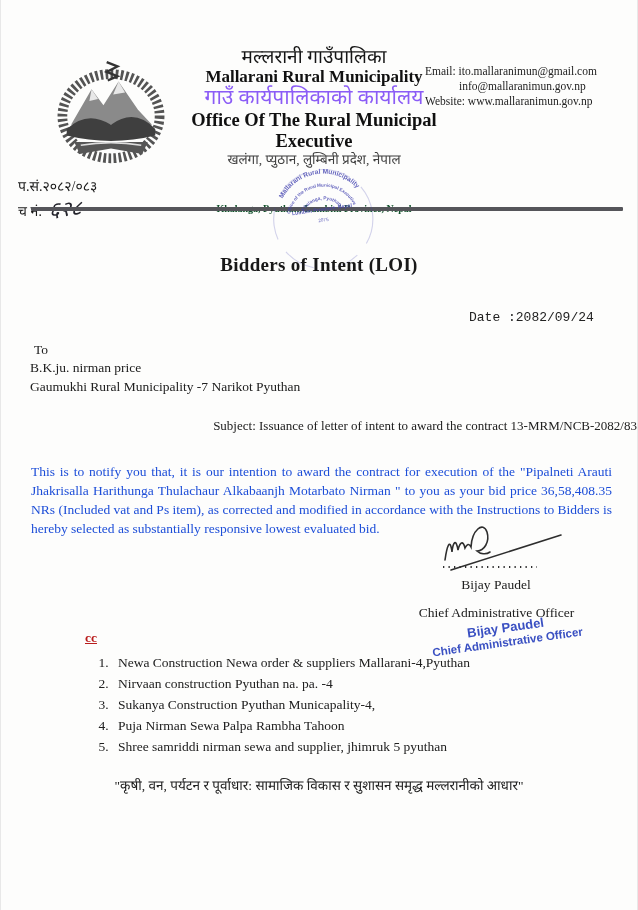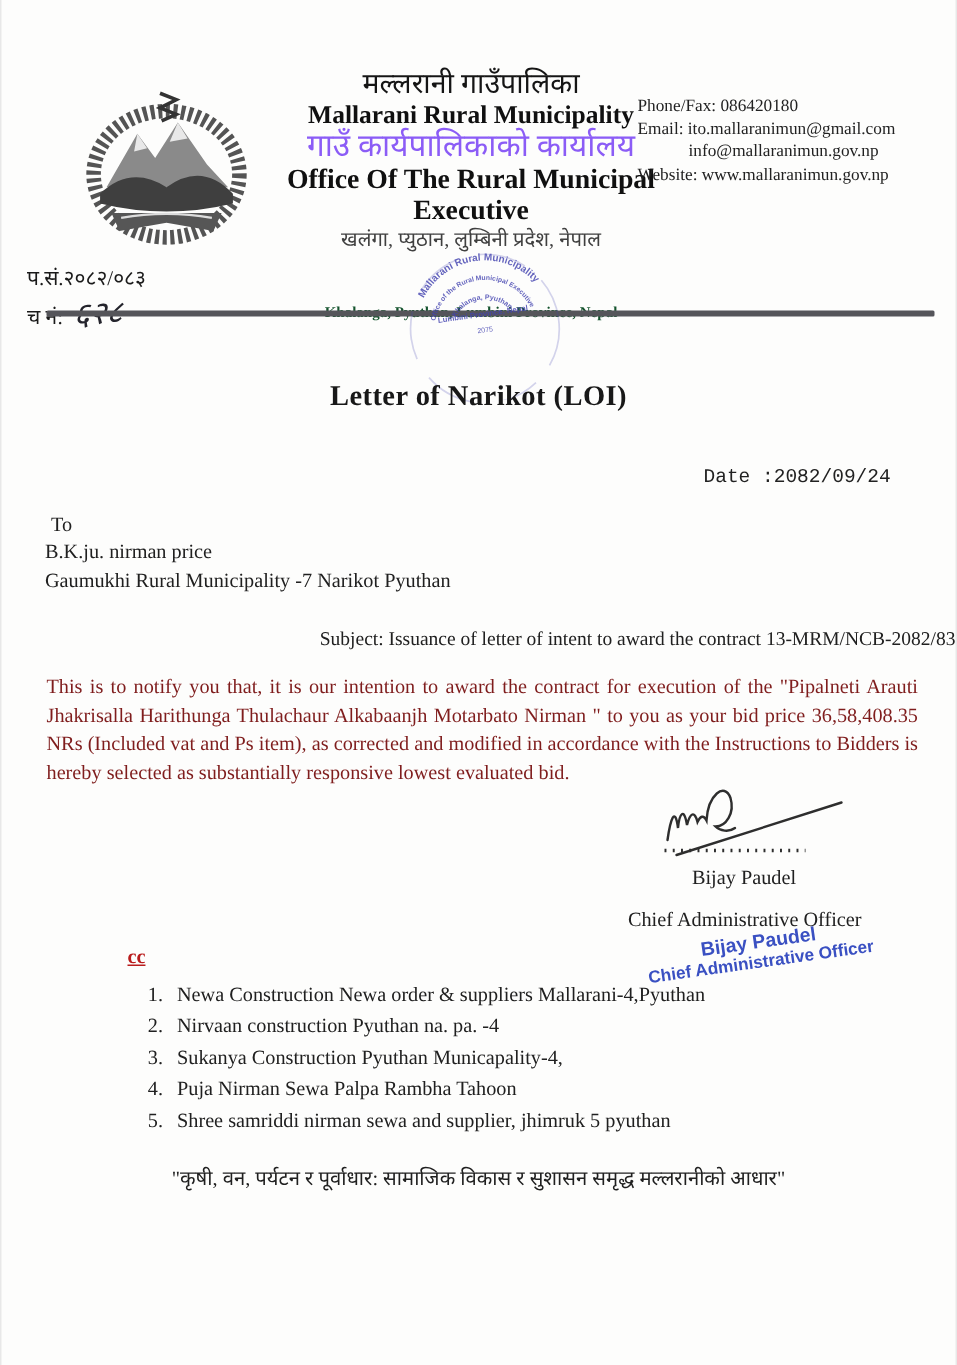--- a/index.html
+++ b/index.html
@@ -32,21 +32,21 @@
   }
   .divider{position:absolute;left:30px;top:207px;width:592px;height:4px;background:#55555a;border-radius:1px;}
   
   .round-stamp{position:absolute;left:240px;top:138px;width:160px;height:130px;transform:rotate(-8deg);opacity:.82;}
   
   .loi-title{position:absolute;left:0;top:254px;width:100%;text-align:center;font-size:19px;font-weight:bold;color:#181818;letter-spacing:.3px;}
   .date-line{position:absolute;left:468px;top:310px;font-size:13px;color:#222;font-family:Liberation Mono, monospace;}
   .to-block{position:absolute;left:29px;top:341px;font-size:13.5px;line-height:1.36;color:#202020;}
   .to-block .salutation{padding-left:4px;}
   .subject-line{position:absolute;left:0;top:418px;width:100%;text-align:right;font-size:13px;color:#202020;}
-  .body-par{position:absolute;left:30px;top:449px;width:581px;font-size:13.5px;line-height:1.4;text-align:justify;color:#7f1d1d;}
+  .body-par{position:absolute;left:30px;top:463px;width:581px;font-size:13.5px;line-height:1.4;text-align:justify;color:#1d4ed8;}
   
   .sig-svg{position:absolute;left:432px;top:518px;width:140px;height:56px;}
   .sig-name{position:absolute;left:415px;top:577px;width:160px;text-align:center;font-size:13.5px;color:#202020;}
   .sig-title{position:absolute;left:398px;top:605px;width:195px;text-align:center;font-size:13.5px;color:#202020;}
   .officer-stamp{
     position:absolute;left:408px;top:620px;width:195px;text-align:center;
     transform:rotate(-8deg);color:#3a50c2;font-family:"Liberation Sans",sans-serif;line-height:1.2;
   }
   .officer-stamp .s1{font-size:13px;font-weight:bold;}
   .officer-stamp .s2{font-size:11.5px;font-weight:bold;}
@@ -81,21 +81,20 @@
   <div class="hdr-center">
     <div class="hdr-np-1">मल्लरानी गाउँपालिका</div>
     <div class="hdr-en-1">Mallarani Rural Municipality</div>
     <div class="hdr-np-2">गाउँ कार्यपालिकाको कार्यालय</div>
     <div class="hdr-en-2">Office Of The Rural Municipal Executive</div>
     <div class="hdr-np-3">खलंगा, प्युठान, लुम्बिनी प्रदेश, नेपाल</div>
     <div class="hdr-en-3">Khalanga, Pyuthan, Lumbini Province, Nepal</div>
   </div>
 
   <div class="hdr-contact">
-    <div>Phone/Fax: 086420180</div>
     <div>Email: ito.mallaranimun@gmail.com</div>
     <div class="indent">info@mallaranimun.gov.np</div>
     <div>Website: www.mallaranimun.gov.np</div>
   </div>
 
   <div class="ref-block">
     <div>प.सं.२०८२/०८३</div>
     <div class="chalani-row">
       <span>च नं:</span>
       <span class="chalani-hand">६२८</span>
@@ -117,21 +116,21 @@
     <text fill="#4343b0" font-family="Liberation Sans, sans-serif" font-size="5.6" font-weight="bold">
       <textPath href="#arc2" startOffset="50%" text-anchor="middle">Office of the Rural Municipal Executive</textPath>
     </text>
     <text fill="#4343b0" font-family="Liberation Sans, sans-serif" font-size="5.8" font-weight="bold">
       <textPath href="#arc3" startOffset="50%" text-anchor="middle">Khalanga, Pyuthan</textPath>
     </text>
     <text x="80" y="90" text-anchor="middle" fill="#4343b0" font-family="Liberation Sans, sans-serif" font-size="6.4" font-weight="bold">Lumbini Province, Nepal</text>
     <text x="80" y="103" text-anchor="middle" fill="#4343b0" font-family="Liberation Sans, sans-serif" font-size="5.8">2075</text>
   </svg>
 
-  <div class="loi-title">Letter of Narikot (LOI)</div>
+  <div class="loi-title">Bidders of Intent (LOI)</div>
   <div class="date-line">Date :2082/09/24</div>
 
   <div class="to-block">
     <div class="salutation">To</div>
     <div>B.K.ju. nirman price</div>
     <div>Gaumukhi Rural Municipality -7 Narikot Pyuthan</div>
   </div>
 
   <div class="subject-line">Subject: Issuance of letter of intent to award the contract 13-MRM/NCB-2082/83</div>
 

